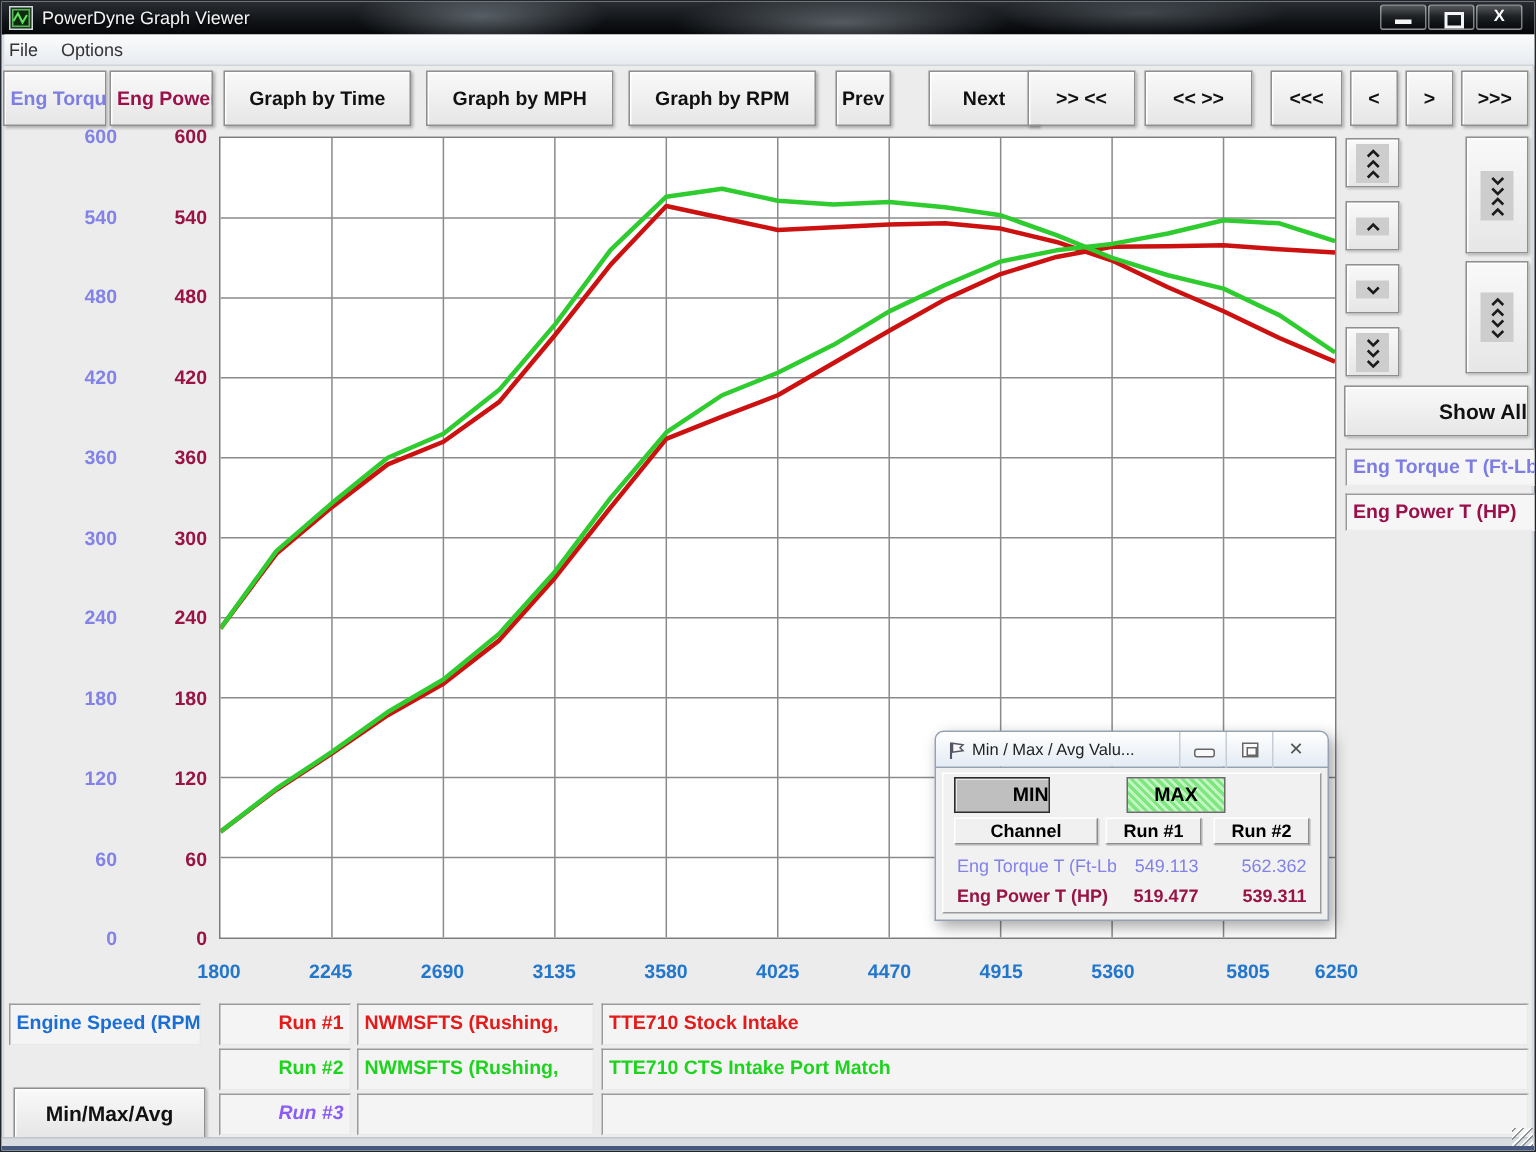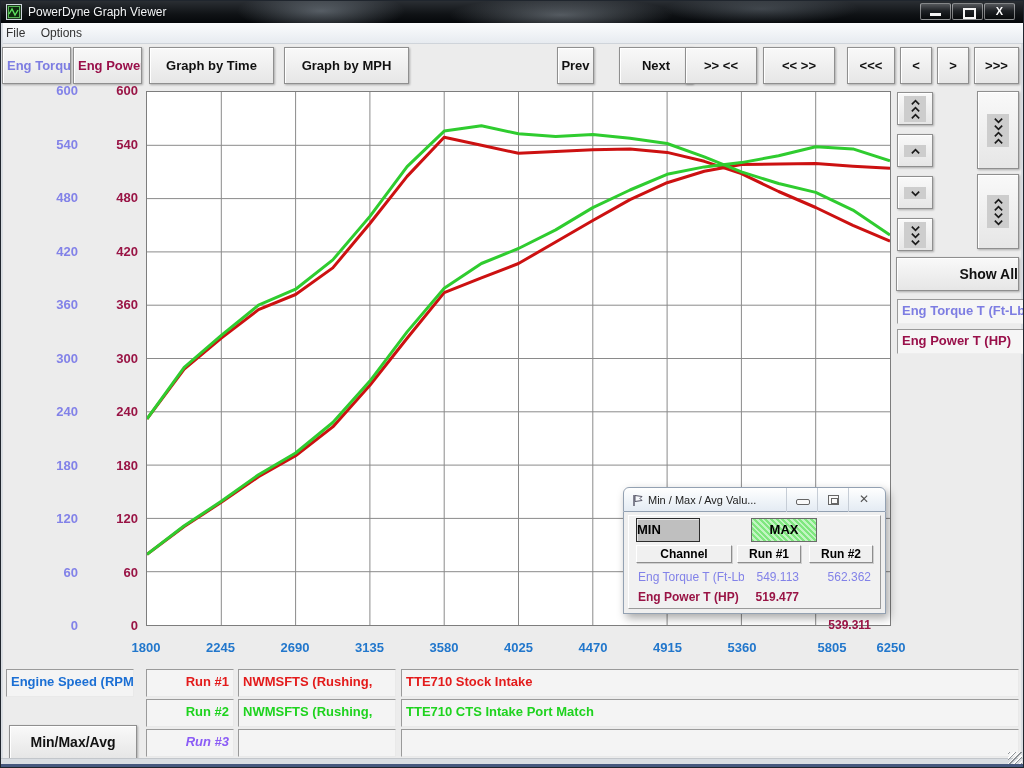--- a/index.html
+++ b/index.html
@@ -72,21 +72,21 @@
   .mm-gmax{position:absolute;left:10px;top:7px;width:9px;height:8px;border:1px solid #666;background:#fafafa;}
   .mm-gmax:after{content:"";position:absolute;left:2px;top:2px;width:5px;height:4px;border:1px solid #666;}
   .mm-gclose{position:absolute;left:0;top:4px;width:100%;text-align:center;color:#555;
     font-size:12px;font-weight:bold;font-family:"DejaVu Sans",sans-serif;}
   .mm-body{position:absolute;left:0;top:25px;width:100%;height:102px;box-sizing:border-box;
     background:#efefef;border:1px solid #93a1b2;border-top:none;}
   .mm-panel{position:absolute;left:4px;top:3px;right:4px;bottom:4px;
     border:1px solid;border-color:#fff #9a9a9a #9a9a9a #fff;background:#f1f1f1;}
   .mm-minbtn{position:absolute;left:12px;top:6px;width:62px;height:22px;background:#bfbfbf;
     border:1px solid #2b2b2b;box-shadow:inset 1px 1px 0 #e8e8e8;
-    font-size:13px;font-weight:bold;text-align:left;line-height:21px;}
+    font-size:13px;font-weight:bold;text-align:right;line-height:21px;}
   .mm-maxbtn{position:absolute;left:127px;top:6px;width:64px;height:22px;
     background:repeating-linear-gradient(45deg,#7fe77f 0 2px,#c2f5c2 2px 4px);
     border:1px solid #6b6b6b;font-size:13px;font-weight:bold;text-align:center;line-height:21px;}
   .mm-hdr{position:absolute;height:18px;box-sizing:border-box;background:#f0f0f0;
     border:1px solid;border-color:#fff #8d8d8d #8d8d8d #fff;box-shadow:1px 1px 0 #cfcfcf;
     font-size:12px;font-weight:bold;text-align:center;line-height:16px;}
   .mm-cell{position:absolute;font-size:12px;white-space:nowrap;overflow:hidden;}
   .c-torque{color:#8282e8;} .c-power{color:#991445;font-weight:bold;}
   
   .bottombar{position:absolute;left:0;bottom:0;width:100%;height:9px;background:#d9dde2;
@@ -122,20 +122,21 @@
 
   <div class="menubar">
     <span class="menu-item">File</span>
     <span class="menu-item">Options</span>
   </div>
 
   <div class="btn tb ch-torque" style="left:1px;width:69px;">Eng Torque</div>
   <div class="btn tb ch-power" style="left:72px;width:69px;">Eng Power</div>
   <div class="btn tb" style="left:148px;width:125px;">Graph by Time</div>
   <div class="btn tb" style="left:283px;width:125px;">Graph by MPH</div>
+  <div class="btn tb" style="left:418px;width:125px;">Graph by RPM</div>
   <div class="btn tb" style="left:556px;width:37px;">Prev</div>
   <div class="btn tb" style="left:618px;width:74px;">Next</div>
   <div class="btn tb" style="left:684px;width:72px;">&gt;&gt; &lt;&lt;</div>
   <div class="btn tb" style="left:762px;width:72px;">&lt;&lt; &gt;&gt;</div>
   <div class="btn tb" style="left:846px;width:48px;">&lt;&lt;&lt;</div>
   <div class="btn tb" style="left:899px;width:32px;">&lt;</div>
   <div class="btn tb" style="left:936px;width:32px;">&gt;</div>
   <div class="btn tb" style="left:973px;width:45px;">&gt;&gt;&gt;</div>
 
   <div id="tick-layer">
@@ -303,21 +304,21 @@
       <div class="mm-minbtn">MIN</div>
       <div class="mm-maxbtn">MAX</div>
       <div class="mm-hdr" style="left:12px;top:33px;width:96px;">Channel</div>
       <div class="mm-hdr" style="left:113px;top:33px;width:64px;">Run #1</div>
       <div class="mm-hdr" style="left:185px;top:33px;width:64px;">Run #2</div>
       <div class="mm-cell c-torque" style="left:14px;top:58px;width:106px;">Eng Torque T (Ft-Lbs)</div>
       <div class="mm-cell c-torque right-al" style="left:113px;top:58px;width:62px;">549.113</div>
       <div class="mm-cell c-torque right-al" style="left:185px;top:58px;width:62px;">562.362</div>
       <div class="mm-cell c-power" style="left:14px;top:78px;width:106px;">Eng Power T (HP)</div>
       <div class="mm-cell c-power right-al" style="left:113px;top:78px;width:62px;">519.477</div>
-      <div class="mm-cell c-power right-al" style="left:185px;top:78px;width:62px;margin-top:28px;">539.311</div>
+      <div class="mm-cell c-power right-al" style="left:185px;top:78px;width:62px;">539.311</div>
     </div>
   </div>
 
   <div class="legend-box t-speed" style="left:5px;top:668px;width:128px;height:28px;">Engine Speed (RPM)</div>
   <div class="legend-box t-red right-al" style="left:145px;top:668px;width:88px;height:28px;">Run #1</div>
   <div class="legend-box t-red" style="left:237px;top:668px;width:158px;height:28px;">NWMSFTS (Rushing,</div>
   <div class="legend-box t-red" style="left:400px;top:668px;width:618px;height:28px;">TTE710 Stock Intake</div>
   <div class="legend-box t-green right-al" style="left:145px;top:698px;width:88px;height:28px;">Run #2</div>
   <div class="legend-box t-green" style="left:237px;top:698px;width:158px;height:28px;">NWMSFTS (Rushing,</div>
   <div class="legend-box t-green" style="left:400px;top:698px;width:618px;height:28px;">TTE710 CTS Intake Port Match</div>

